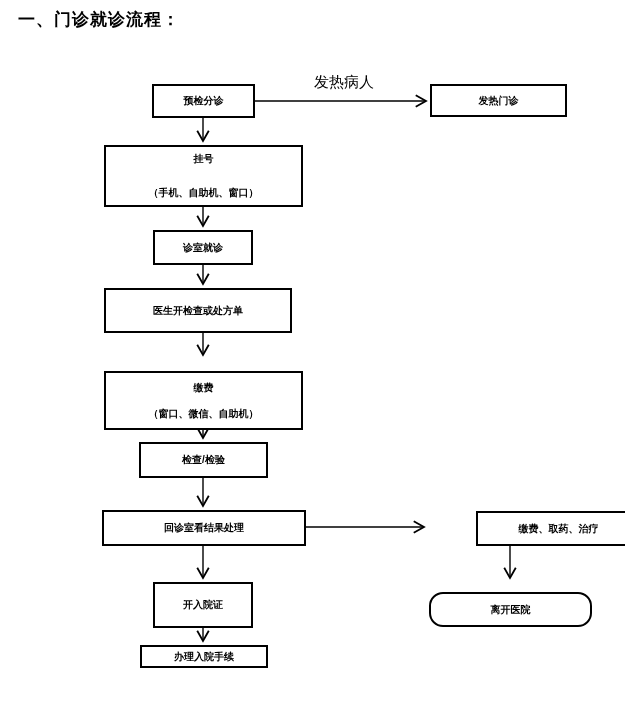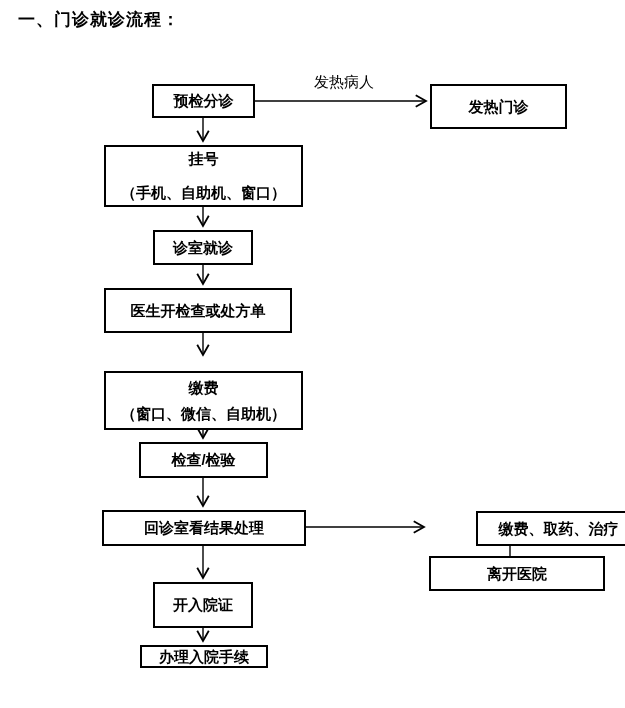--- a/index.html
+++ b/index.html
@@ -23,21 +23,21 @@
     letter-spacing:1px;
     color:var(--color-text);
     white-space:nowrap;
   }
   .box{
     position:absolute;
     border:2px solid var(--color-box-border);
     background:var(--color-background);
     display:flex;flex-direction:column;
     align-items:center;justify-content:center;
-    font-weight:bold;font-size:15px;
+    font-weight:bold;font-size:10px;
     line-height:26px;
     text-align:center;
     box-sizing:border-box;
     white-space:nowrap;
   }
   .edge-label{
     position:absolute;
     font-family:"Liberation Serif","DejaVu Serif",serif;
     font-weight:normal;
     font-size:15px;
@@ -83,21 +83,21 @@
 
     <line x1="203" y1="617" x2="203" y2="641" marker-end="url(#arrowV)"></line>
   </svg>
 
   <div class="edge-label" style="left:314px;top:73px;">发热病人</div>
 
   <div class="box" style="left:152px;top:84px;width:103px;height:34px;">
     <span>预检分诊</span>
   </div>
 
-  <div class="box" style="left:430px;top:84px;width:137px;height:45px;">
+  <div class="box" style="left:430px;top:84px;width:137px;height:33px;">
     <span>发热门诊</span>
   </div>
 
   <div class="box" style="left:104px;top:145px;width:199px;height:62px;gap:8px;">
     <span>挂号</span>
     <span>（手机、自助机、窗口）</span>
   </div>
 
   <div class="box" style="left:153px;top:230px;width:100px;height:35px;">
     <span>诊室就诊</span>
@@ -117,21 +117,21 @@
   </div>
 
   <div class="box" style="left:102px;top:510px;width:204px;height:36px;">
     <span>回诊室看结果处理</span>
   </div>
 
   <div class="box" style="left:428px;top:511px;width:165px;height:35px;margin-left:48px;">
     <span>缴费、取药、治疗</span>
   </div>
 
-  <div class="box" style="left:429px;top:556px;width:176px;height:35px;">
+  <div class="box" style="left:429px;top:592px;width:163px;height:35px;border-radius:14px;">
     <span>离开医院</span>
   </div>
 
   <div class="box" style="left:153px;top:582px;width:100px;height:46px;">
     <span>开入院证</span>
   </div>
 
   <div class="box" style="left:140px;top:645px;width:128px;height:23px;">
     <span>办理入院手续</span>
   </div>

